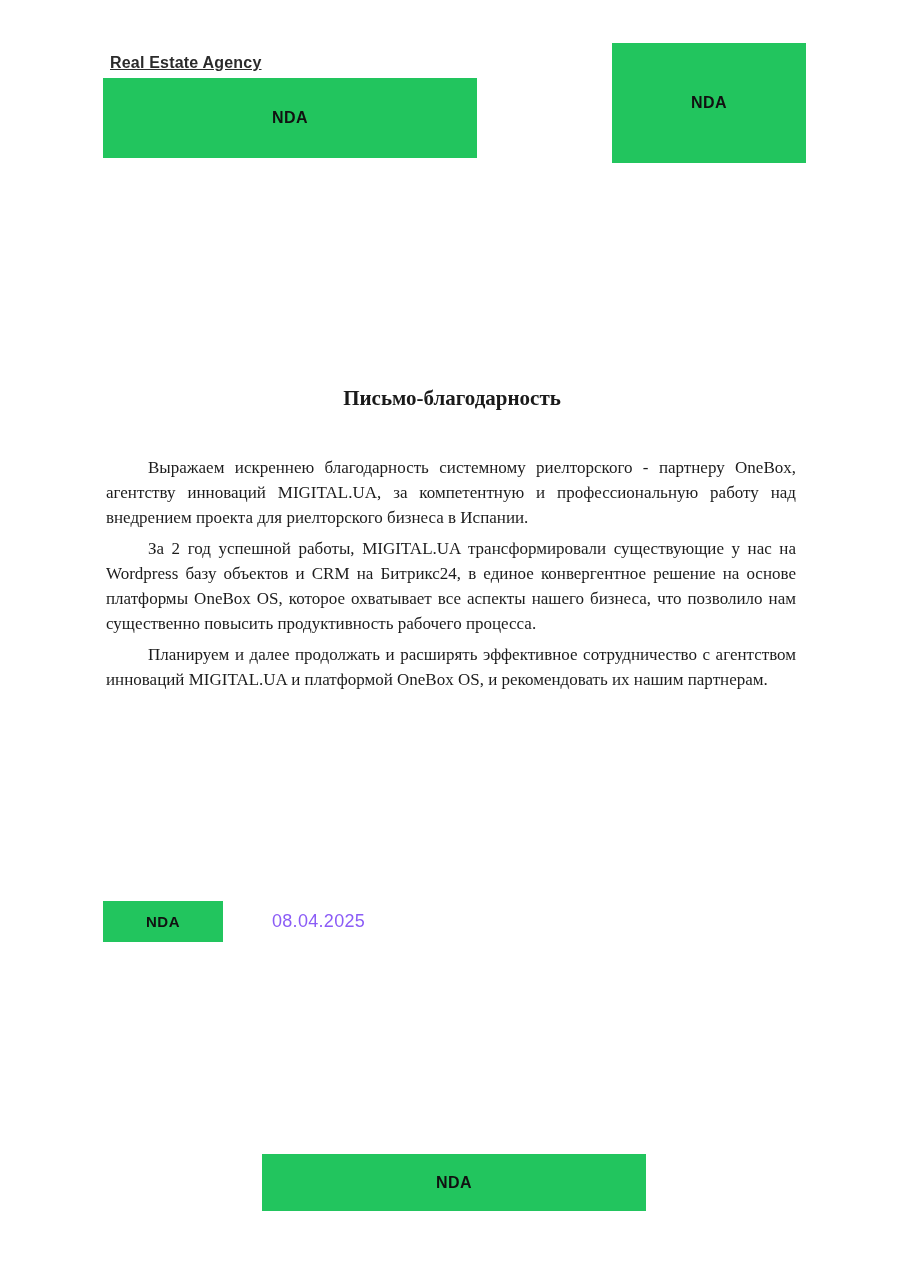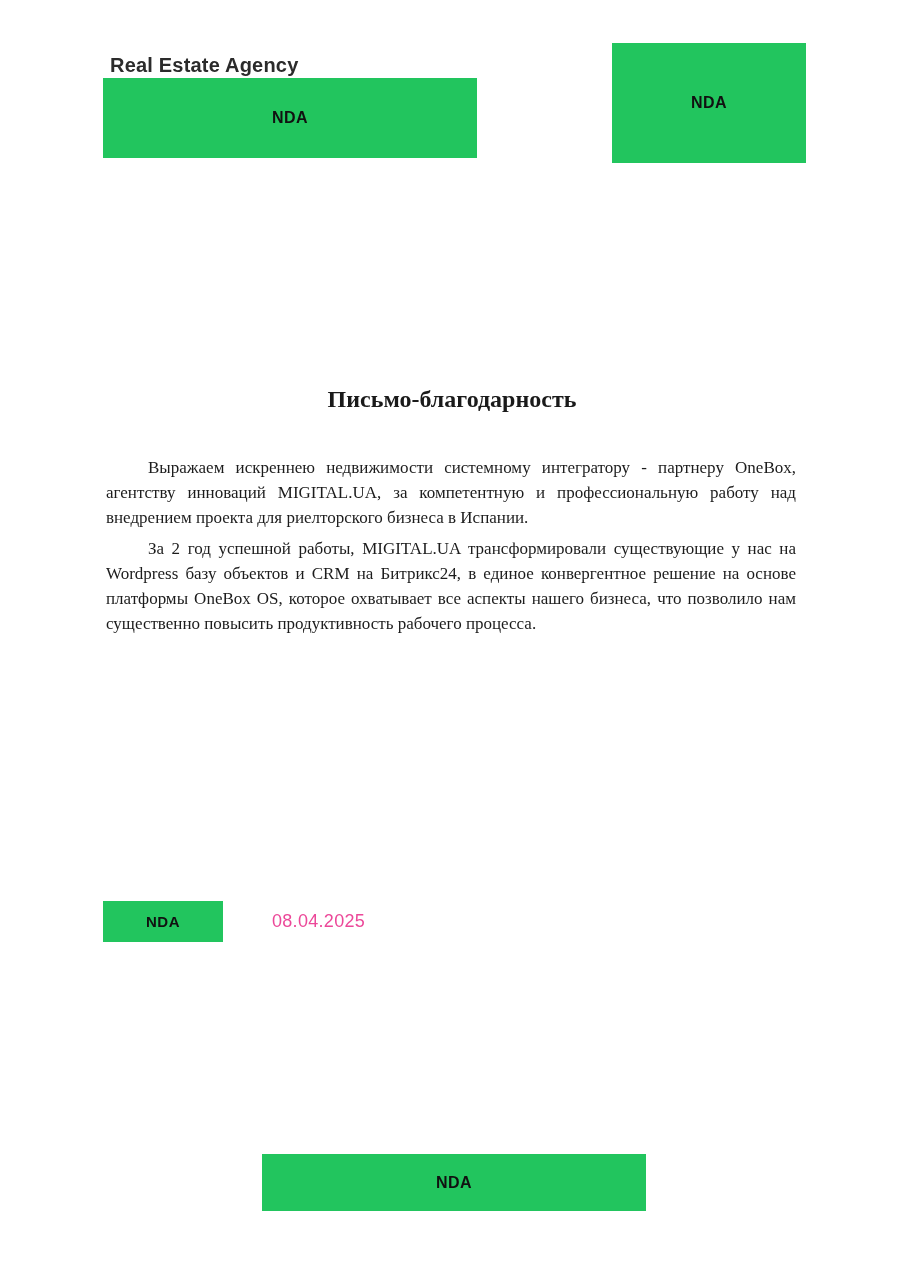--- a/index.html
+++ b/index.html
@@ -14,24 +14,25 @@
     background: #ffffff;
     overflow: hidden;
     font-family: "Liberation Serif", serif;
   }
   .company-name {
     position: absolute;
     left: 110px;
     top: 54px;
     font-family: "Liberation Sans", sans-serif;
     font-weight: bold;
-    font-size: 20px;
+    font-size: 16px;
     color: #2b2b2b;
     letter-spacing: 0.2px;
     white-space: nowrap;
+    text-decoration: underline;
   }
   .nda-box {
     position: absolute;
     background: #22c55e;
     display: flex;
     align-items: center;
     justify-content: center;
     font-family: "Liberation Sans", sans-serif;
     font-weight: bold;
     font-size: 16px;
@@ -42,21 +43,21 @@
   .nda-top-right  { left: 612px; top: 43px;   width: 194px; height: 120px; }
   .nda-sign       { left: 103px; top: 901px;  width: 120px; height: 41px;  font-size: 15px; }
   .nda-bottom     { left: 262px; top: 1154px; width: 384px; height: 57px; }
   .letter-title {
     position: absolute;
     left: 105px;
     top: 386px;
     width: 694px;
     text-align: center;
     font-weight: bold;
-    font-size: 24px;
+    font-size: 21px;
     color: #1a1a1a;
   }
   .letter-body {
     position: absolute;
     left: 106px;
     top: 455px;
     width: 690px;
     font-size: 17px;
     line-height: 25px;
     color: #1c1c1c;
@@ -65,21 +66,21 @@
   .letter-body p {
     margin: 0 0 6px 0;
     text-indent: 42px;
   }
   .sign-date {
     position: absolute;
     left: 272px;
     top: 911px;
     font-family: "Liberation Sans", sans-serif;
     font-size: 18px;
-    color: #ec4899;
+    color: #8b5cf6;
     letter-spacing: 0.3px;
   }
 </style>
 </head>
 <body>
 
 <div id="page">
 
   <div class="company-name">Real Estate Agency</div>
 
@@ -87,22 +88,23 @@
     <span>NDA</span>
   </div>
 
   <div class="nda-box nda-top-right">
     <span>NDA</span>
   </div>
 
   <div class="letter-title">Письмо-благодарность</div>
 
   <div class="letter-body">
-    <p>Выражаем искреннею недвижимости системному интегратору - партнеру OneBox, агентству инноваций MIGITAL.UA, за компетентную и профессиональную работу над внедрением проекта для риелторского бизнеса в Испании.</p>
+    <p>Выражаем искреннею благодарность системному риелторского - партнеру OneBox, агентству инноваций MIGITAL.UA, за компетентную и профессиональную работу над внедрением проекта для риелторского бизнеса в Испании.</p>
     <p>За 2 год успешной работы, MIGITAL.UA трансформировали существующие у нас на Wordpress базу объектов и CRM на Битрикс24, в единое конвергентное решение на основе платформы OneBox OS, которое охватывает все аспекты нашего бизнеса, что позволило нам существенно повысить продуктивность рабочего процесса.</p>
+    <p>Планируем и далее продолжать и расширять эффективное сотрудничество с агентством инноваций MIGITAL.UA и платформой OneBox OS, и рекомендовать их нашим партнерам.</p>
   </div>
 
   <div class="nda-box nda-sign">
     <span>NDA</span>
   </div>
 
   <div class="sign-date">08.04.2025</div>
 
   <div class="nda-box nda-bottom">
     <span>NDA</span>

